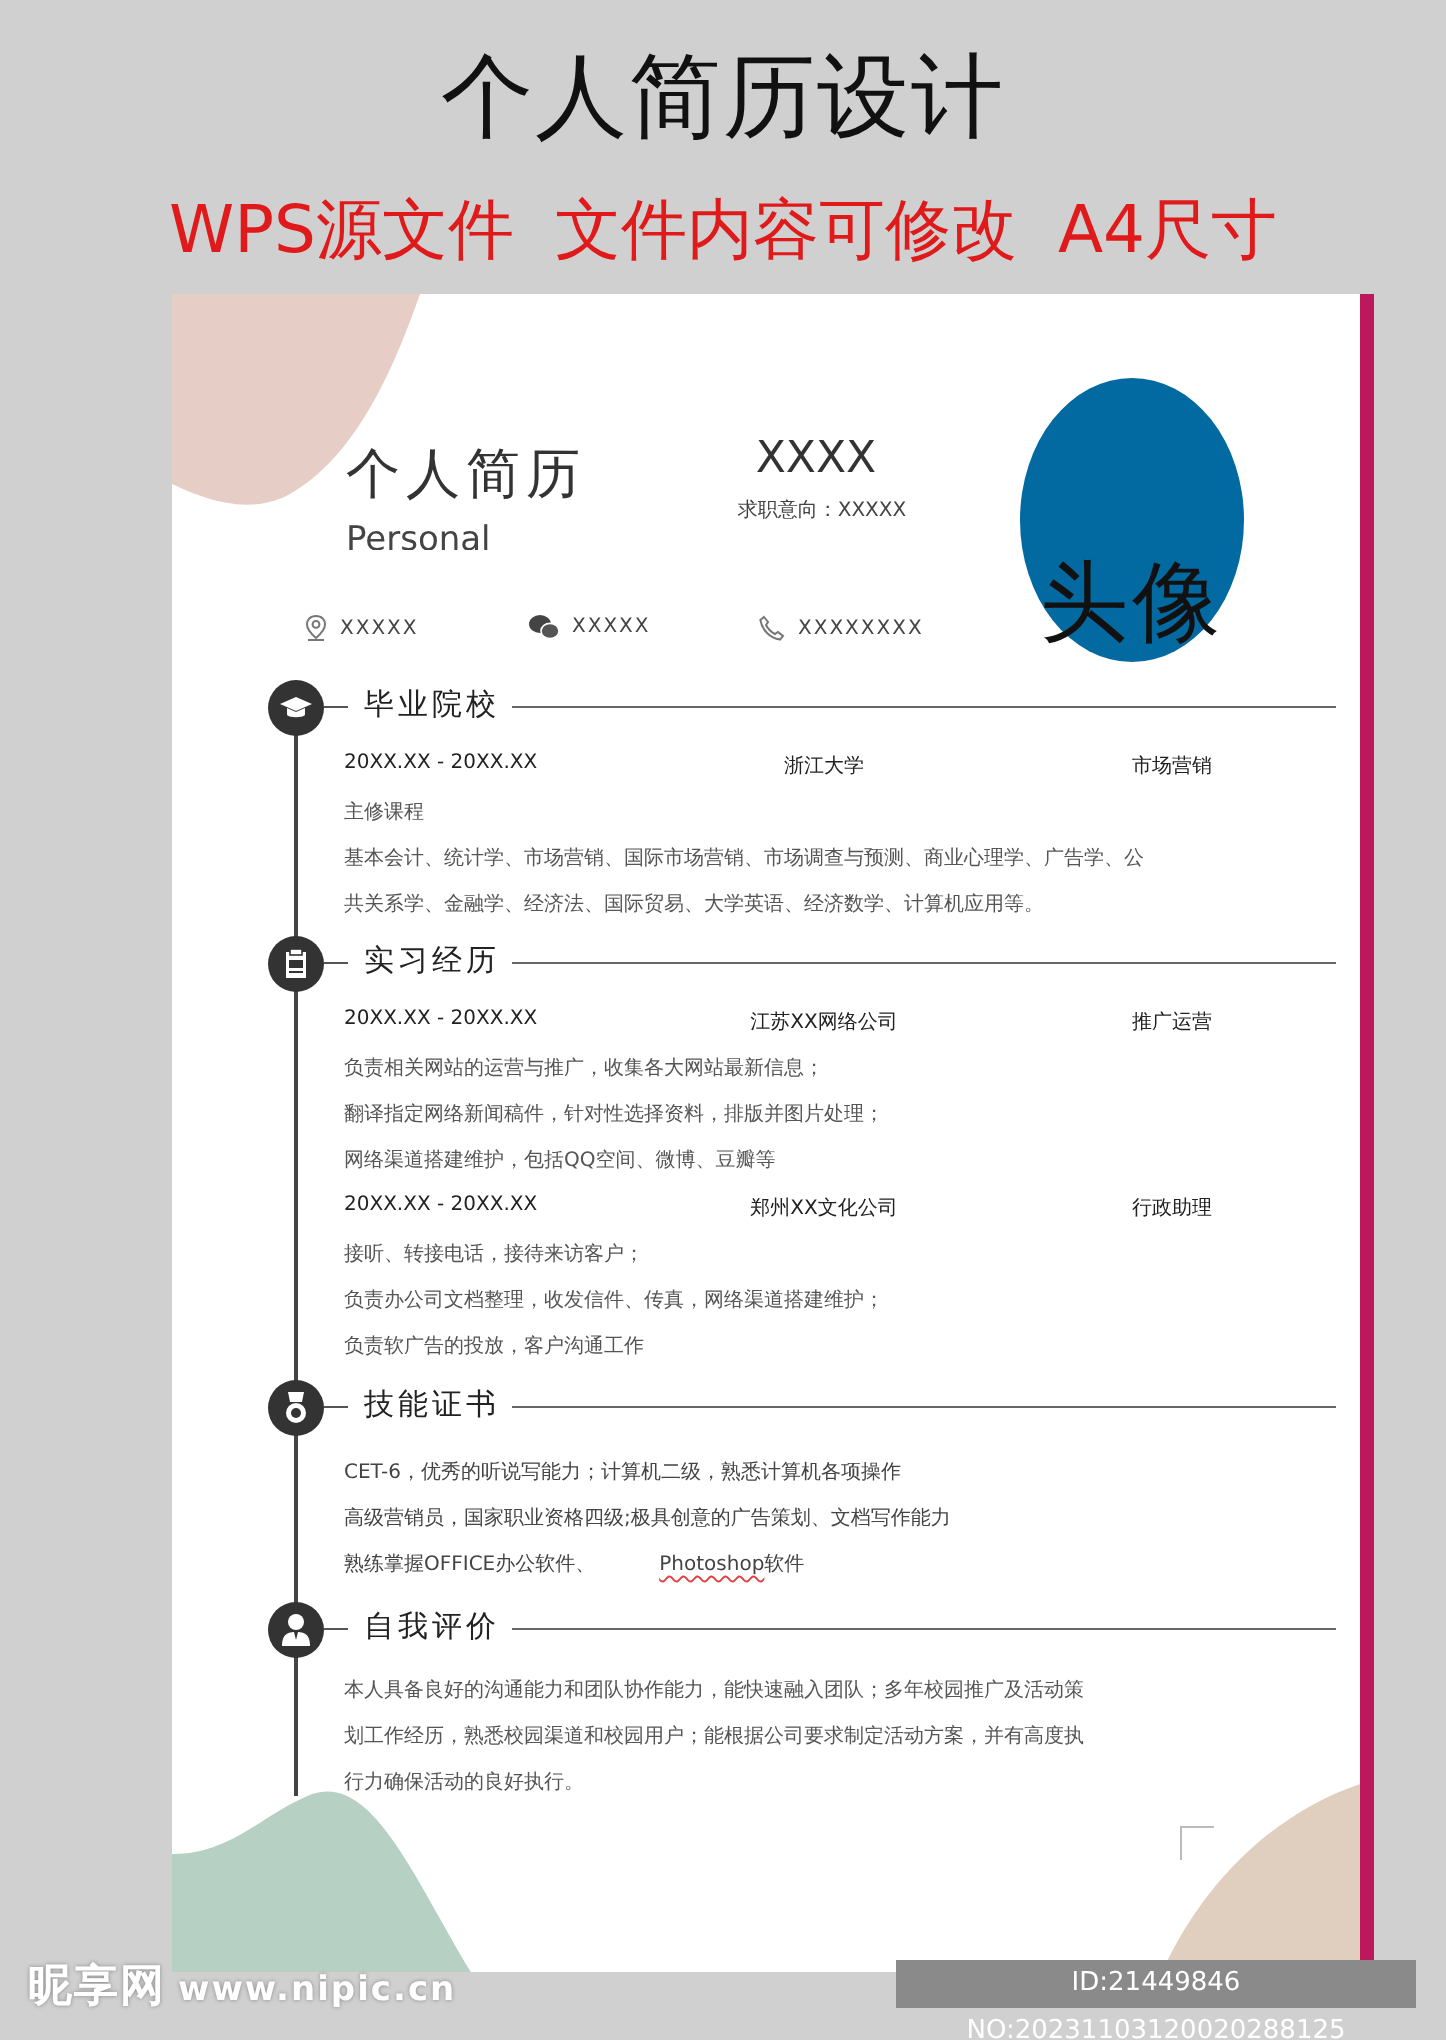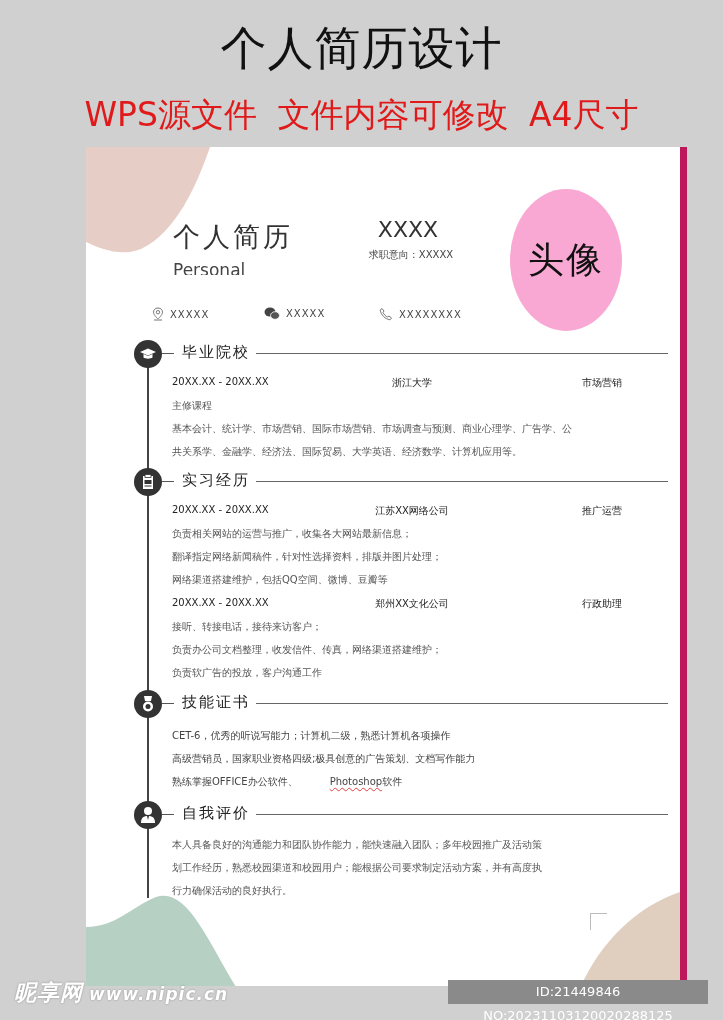--- a/index.html
+++ b/index.html
@@ -34,23 +34,23 @@
     .name {
       position: absolute; left: 272px; top: 70px; width: 100px; text-align: center;
       font-size: 22px; color: #333;
     }
     .intent {
       position: absolute; left: 260px; top: 101px; width: 130px; text-align: center;
       font-size: 10px; color: #444;
     }
     .avatar {
       position: absolute; left: 424px; top: 42px; width: 112px; height: 142px;
-      border-radius: 50%; background: #f9a8d4;
-      display: flex; align-items: center; justify-content: center;
-      font-size: 36px; color: #111; letter-spacing: 2px;
+      border-radius: 50%; background: #0369a1;
+      display: flex; align-items: flex-end; justify-content: center;
+      font-size: 44px; color: #111; letter-spacing: 2px;
     }
     .contact {
       position: absolute; top: 160px; display: flex; align-items: center; gap: 6px;
       font-size: 10px; color: #444; letter-spacing: 1px;
     }
     .contact svg { display: block; }
     .timeline {
       position: absolute; left: 61px; top: 205px; width: 2px; height: 546px; background: #444;
     }
     .section-head {
@@ -67,33 +67,33 @@
       position: absolute; left: 48px; top: 3px; font-size: 15px; color: #222; letter-spacing: 2px;
     }
     .section-line {
       position: absolute; left: 122px; right: -46px; top: 13px; height: 1px; background: #666;
     }
     .row3 {
       position: absolute; left: 86px; width: 450px; font-size: 10px; color: #222;
     }
     .row3 .c1 { position: absolute; left: 0; }
     .row3 .c2 { position: absolute; left: 180px; width: 120px; text-align: center; }
-    .row3 .c3 { position: absolute; right: 0; }
+    .row3 .c3 { position: absolute; right: 16px; }
     .line {
       position: absolute; left: 86px; font-size: 10px; color: #555; white-space: nowrap;
     }
     .skill { color: #444; }
     .wavy { text-decoration: underline wavy #e04040; text-underline-offset: 2px; padding-left: 32px; }
     .crop-mark {
       position: absolute; left: 504px; top: 766px; width: 16px; height: 16px;
       border-left: 1px solid #bbb; border-top: 1px solid #bbb;
     }
     .wm-left {
       position: absolute; left: 14px; top: 978px; font-size: 22px; color: #fff;
-      font-style: italic; font-weight: bold; letter-spacing: 1px;
+      font-weight: bold; letter-spacing: 1px;
       text-shadow: 0 0 2px #888;
     }
     .wm-left .url { font-size: 17px; font-weight: bold; margin-left: 6px; }
     .wm-right {
       position: absolute; left: 448px; top: 980px; width: 260px; height: 24px;
       background: #8a8a8a; color: #fff; font-size: 13px; line-height: 24px; text-align: center;
     }
   </style>
 </head>
 <body>

